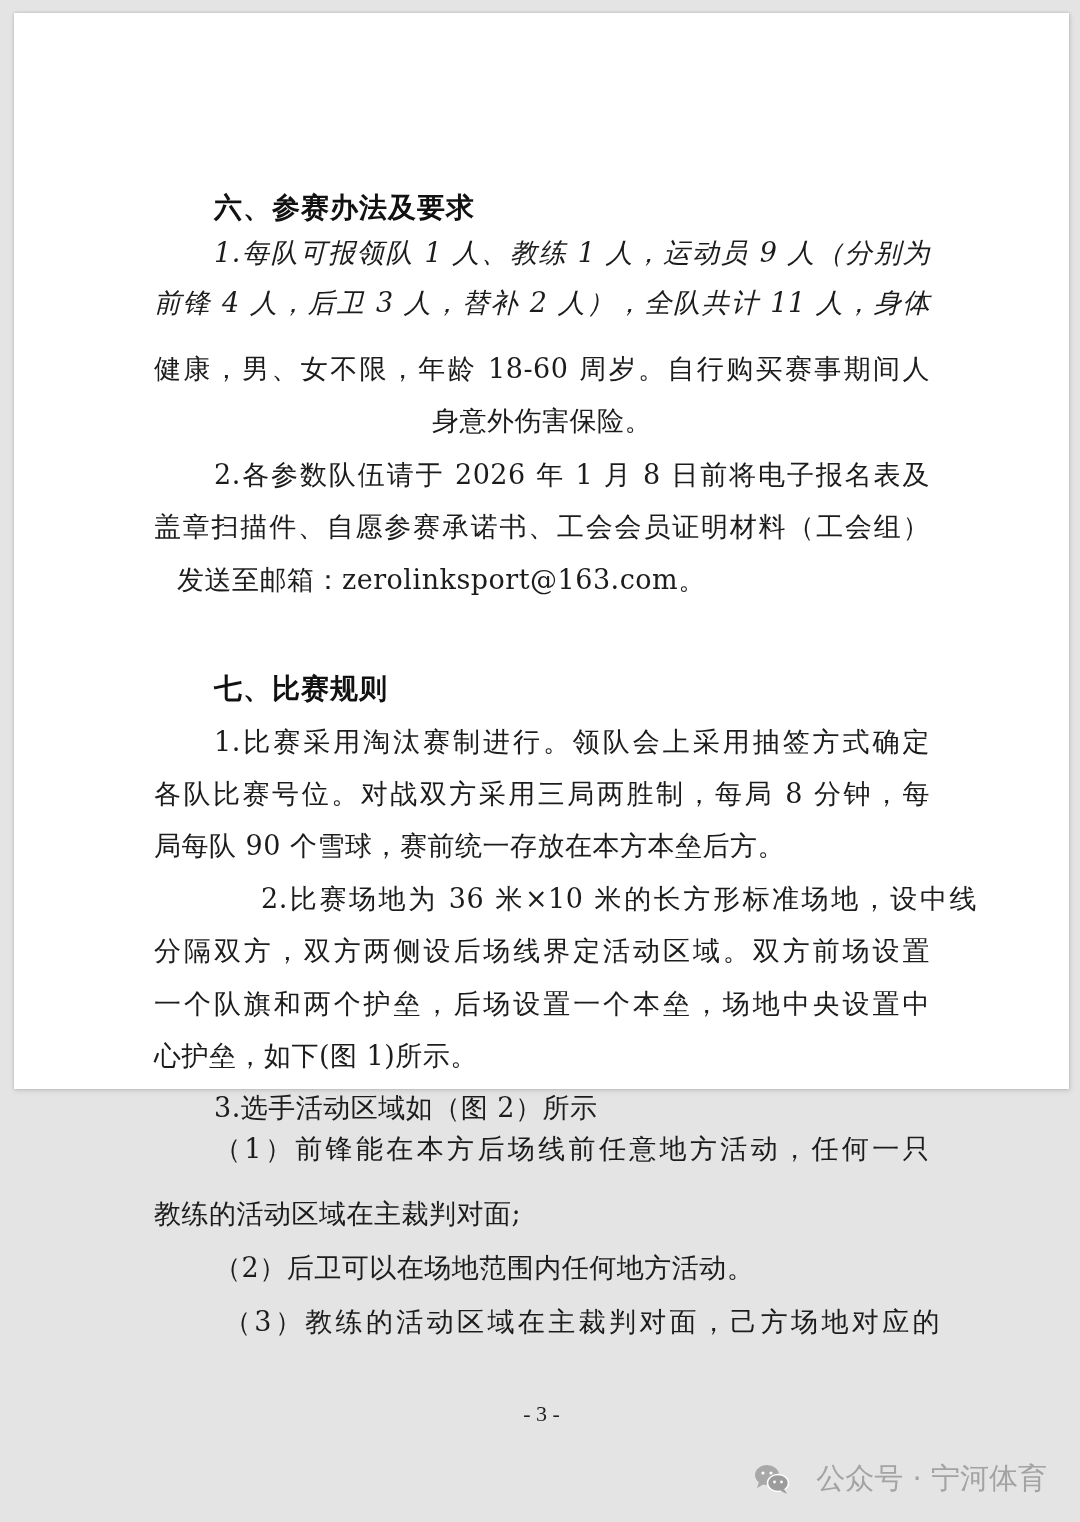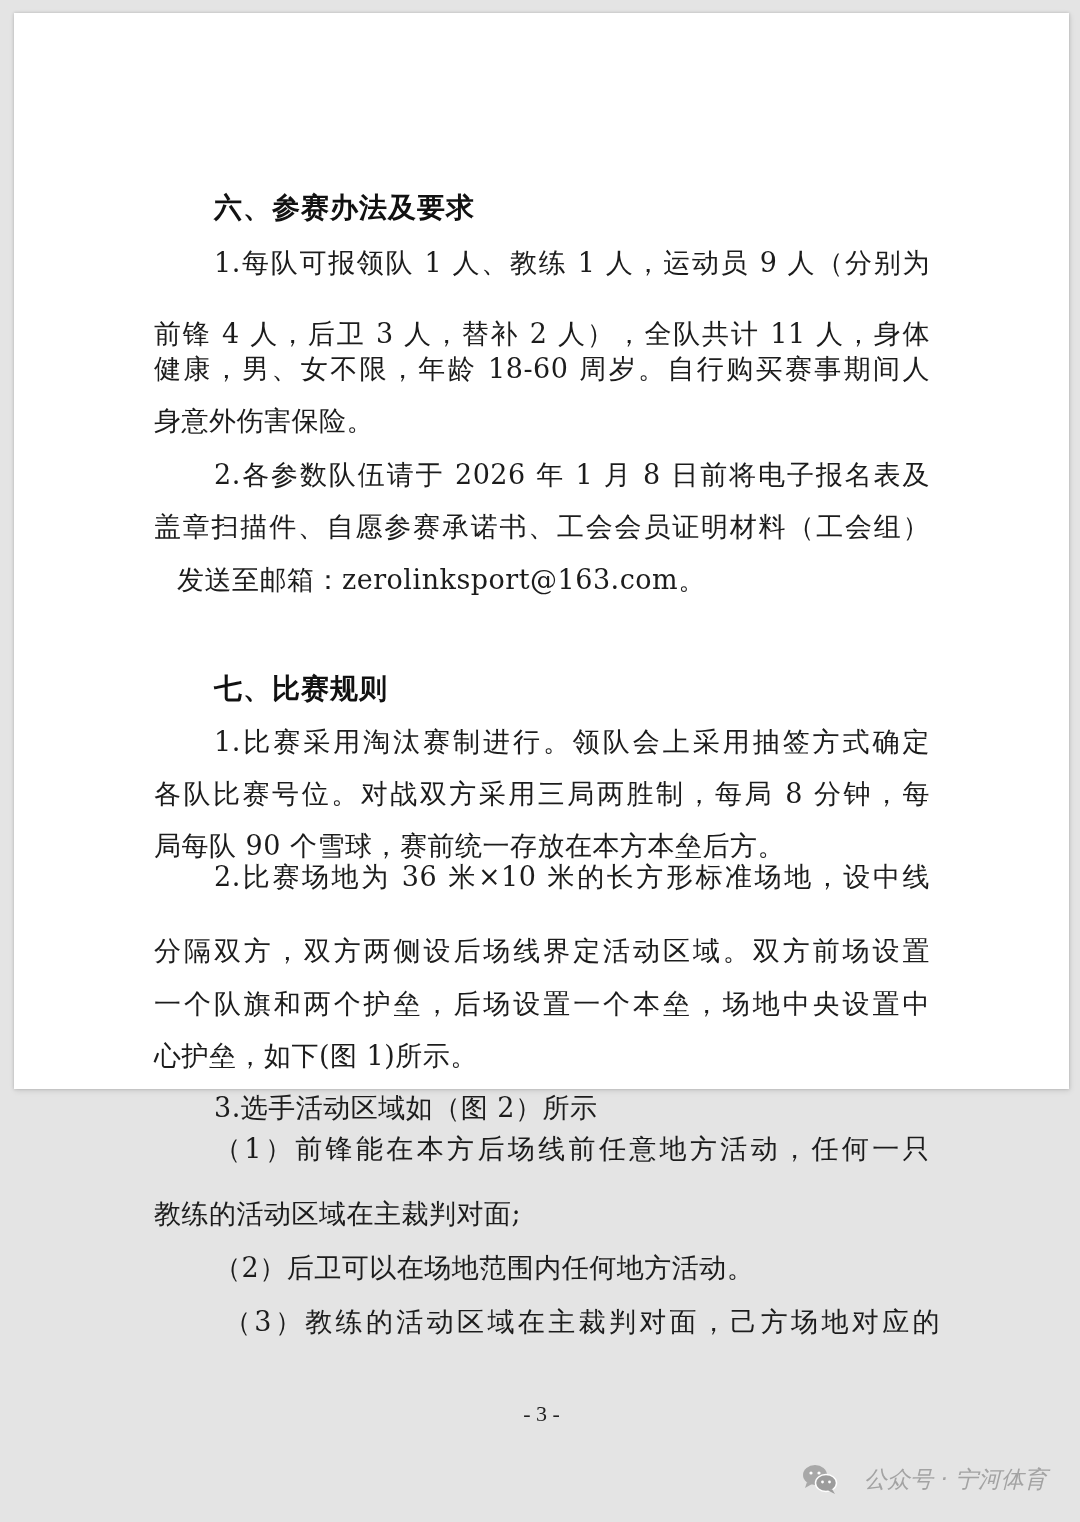--- a/index.html
+++ b/index.html
@@ -66,59 +66,58 @@
     .watermark {
       position: absolute;
       right: 22px;
       top: 1446px;
       height: 40px;
       display: flex;
       align-items: center;
       gap: 26px;
       color: #a3a3a3;
       font-family: "DejaVu Sans", "Liberation Sans", sans-serif;
-      font-size: 23px;
-      font-style: italic;
+      font-size: 29px;
     }
     .wechat-icon {
       width: 36px;
       height: 32px;
       position: relative;
       display: inline-block;
     }
     .wechat-icon svg {
       width: 36px;
       height: 32px;
       display: block;
     }
   </style>
 </head>
 <body>
 
 <div class="page">
 
   <div class="heading" style="top:175px;">六、参赛办法及要求</div>
 
-  <div class="line full indent" style="top:230px;">1.每队可报领队 1 人、教练 1 人，运动员 9 人（分别为</div>
-  <div class="line full" style="top:301px;">前锋 4 人，后卫 3 人，替补 2 人），全队共计 11 人，身体</div>
+  <div class="line full indent" style="top:220px;font-style:italic;">1.每队可报领队 1 人、教练 1 人，运动员 9 人（分别为</div>
+  <div class="line full" style="top:270px;font-style:italic;">前锋 4 人，后卫 3 人，替补 2 人），全队共计 11 人，身体</div>
   <div class="line full" style="top:336px;">健康，男、女不限，年龄 18-60 周岁。自行购买赛事期间人</div>
-  <div class="line" style="top:388px;">身意外伤害保险。</div>
+  <div class="line" style="top:388px;text-align:center;">身意外伤害保险。</div>
 
   <div class="line full indent" style="top:442px;">2.各参数队伍请于 2026 年 1 月 8 日前将电子报名表及</div>
   <div class="line full" style="top:494px;">盖章扫描件、自愿参赛承诺书、工会会员证明材料（工会组）</div>
   <div class="line" style="top:547px;margin-left:23px;">发送至邮箱：zerolinksport@163.com。</div>
 
 
   <div class="heading" style="top:656px;">七、比赛规则</div>
 
   <div class="line full indent" style="top:709px;">1.比赛采用淘汰赛制进行。领队会上采用抽签方式确定</div>
   <div class="line full" style="top:761px;">各队比赛号位。对战双方采用三局两胜制，每局 8 分钟，每</div>
   <div class="line" style="top:813px;">局每队 90 个雪球，赛前统一存放在本方本垒后方。</div>
 
-  <div class="line full indent" style="top:844px;">2.比赛场地为 36 米×10 米的长方形标准场地，设中线</div>
+  <div class="line full indent" style="top:866px;margin-left:47px;">2.比赛场地为 36 米×10 米的长方形标准场地，设中线</div>
   <div class="line full" style="top:918px;">分隔双方，双方两侧设后场线界定活动区域。双方前场设置</div>
   <div class="line full" style="top:971px;">一个队旗和两个护垒，后场设置一个本垒，场地中央设置中</div>
   <div class="line" style="top:1023px;">心护垒，如下(图 1)所示。</div>
 
   <div class="line indent" style="top:1075px;">3.选手活动区域如（图 2）所示</div>
 
   <div class="line full indent" style="top:1116px;">（1）前锋能在本方后场线前任意地方活动，任何一只</div>
   <div class="line" style="top:1181px;">教练的活动区域在主裁判对面;</div>
 
   <div class="line indent" style="top:1235px;">（2）后卫可以在场地范围内任何地方活动。</div>

